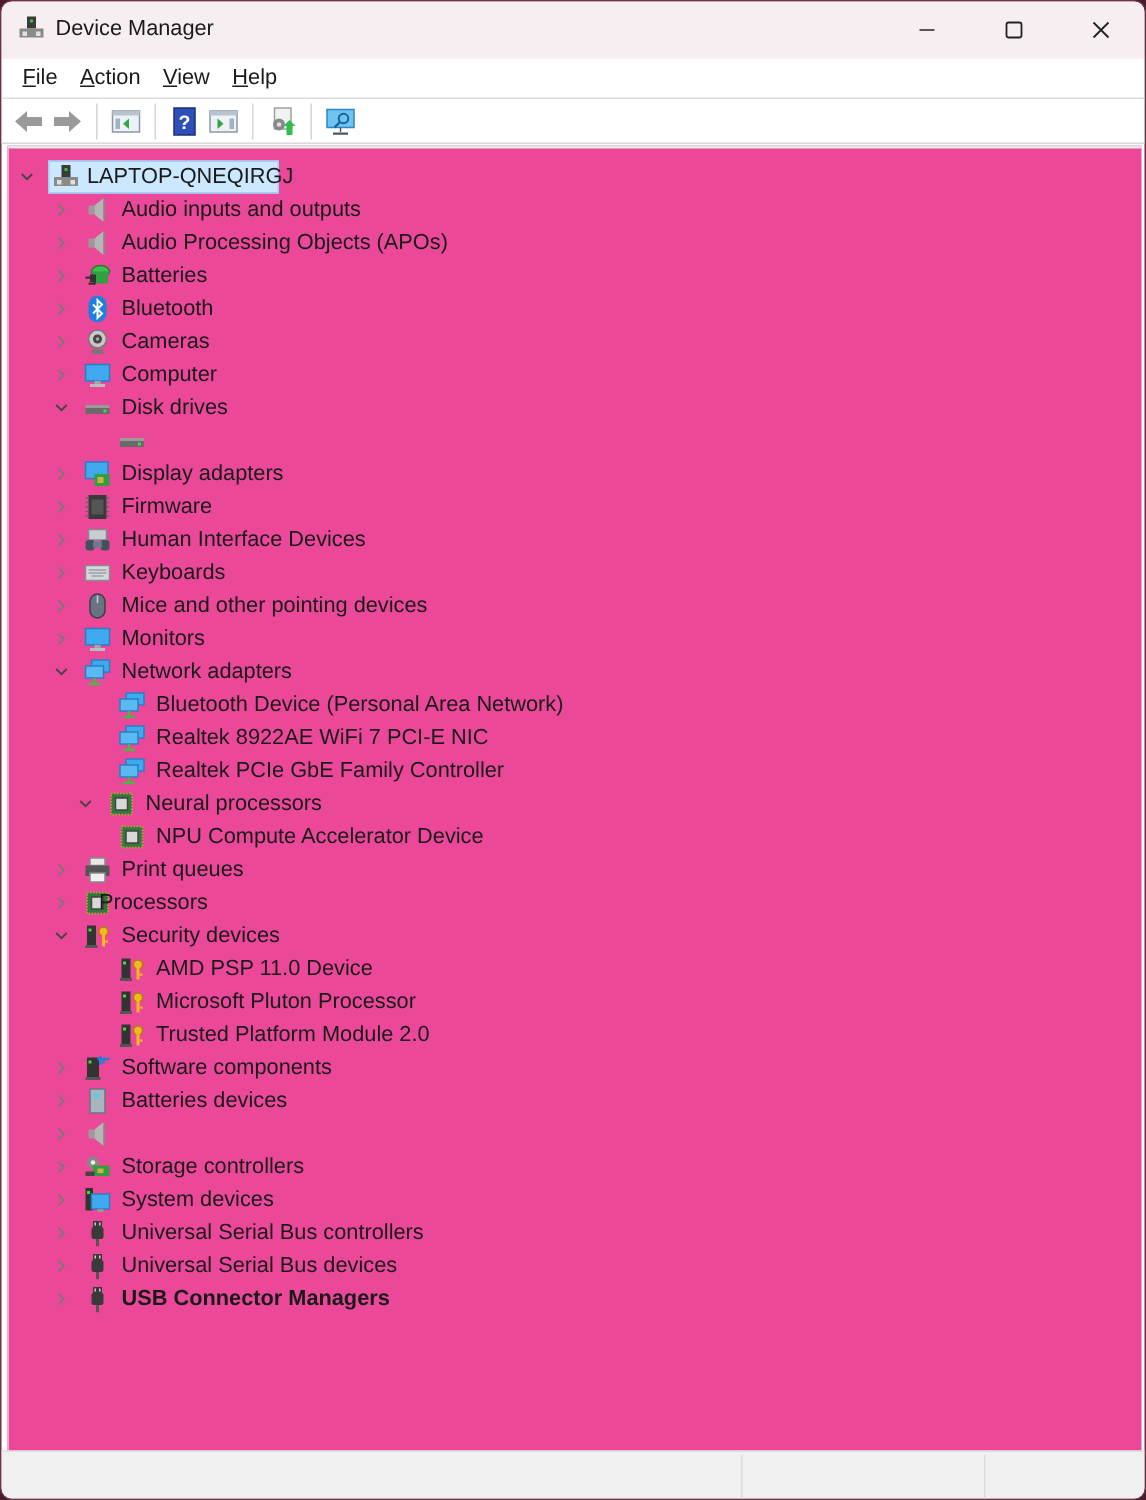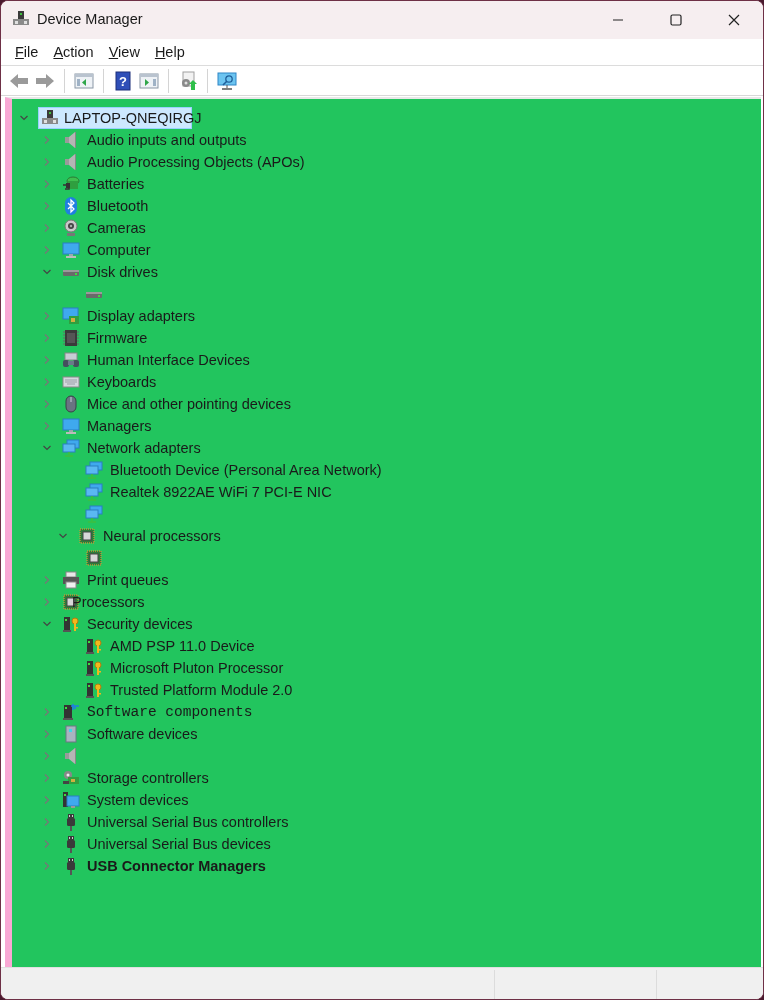--- a/index.html
+++ b/index.html
@@ -24,22 +24,22 @@
   }
   .menu-item { padding: 0 6px; font-size: 14.5px; color: #1a1a1a; margin-right: 3px; }
   .menu-item .u { text-decoration: underline; }
   .toolbar {
     height: 30px; background: #ffffff; display: flex; align-items: center; padding-left: 5px;
     border-bottom: 1px solid #d8d8d8;
   }
   .tb-btn { width: 24px; height: 24px; display: flex; align-items: center; justify-content: center; margin: 0 1px; }
   .tb-sep { width: 1px; height: 24px; background: #d4d4d4; margin: 0 6px; }
   .tree-area {
-    position: absolute; top: 96px; left: 4px; right: 2px; height: 872px; background: #22c55e;
-    border-top: 2px solid #e8e8e8; border-left: 7px solid #f9a8d4;
+    position: absolute; top: 96px; left: 4px; right: 2px; height: 872px; background: #ec4899;
+    border-top: 2px solid #e8e8e8; border-left: 1px solid #f9a8d4;
   }
   .tree { position: absolute; top: 8px; left: 0; }
   .row { position: absolute; height: 22px; display: flex; align-items: center; white-space: nowrap; }
   .chev { position: absolute; width: 14px; height: 22px; display: flex; align-items: center; justify-content: center; }
   .icon { position: absolute; width: 18px; height: 18px; top: 2px; }
   .label { position: absolute; top: 3px; font-size: 14.5px; color: #1a1a1a; }
   .root-sel { position: absolute; left: 26px; top: 0; height: 22px; width: 154px; background: #cce8ff; border: 1px solid #99d1ff; }
   .statusbar {
     position: absolute; left: 0; right: 0; bottom: 0; height: 32px; background: #f0f0f0;
     border-top: 1px solid #e0e0e0;
@@ -325,21 +325,21 @@
           <span class="chev" style="left:28px">
             <svg width="10" height="10" viewBox="0 0 10 10">
               <path d="M3 1.5 L6.5 5 L3 8.5" fill="none" stroke="#777" stroke-width="1.2"></path>
             </svg>
           </span>
           <span class="icon" style="left:50px"><svg viewBox="0 0 18 18" width="18" height="18">
               <rect x="1" y="2" width="16" height="11" fill="#3fa9ee" stroke="#2a7ec2"></rect>
               <rect x="7" y="13" width="4" height="2" fill="#9aa"></rect>
               <rect x="4" y="15" width="10" height="2" fill="#bbb"></rect>
             </svg></span>
-          <span class="label" style="left:75px">Managers</span>
+          <span class="label" style="left:75px">Monitors</span>
         </div>
         <div class="row" style="top: 330px; left: 0px; width: 700px;">
           <span class="chev" style="left:28px">
             <svg width="10" height="10" viewBox="0 0 10 10">
               <path d="M1.5 3 L5 6.5 L8.5 3" fill="none" stroke="#444" stroke-width="1.2"></path>
             </svg>
           </span>
           <span class="icon" style="left:50px"><svg viewBox="0 0 18 18" width="18" height="18">
               <rect x="5" y="1" width="12" height="8" fill="#3fa9ee" stroke="#2a7ec2"></rect>
               <rect x="1" y="5" width="12" height="8" fill="#5ab8f2" stroke="#2a7ec2"></rect>
@@ -362,38 +362,40 @@
               <path d="M7 13 L7 16 M3 17 L11 17" stroke="#3fbf3f" stroke-width="1.6"></path>
             </svg></span>
           <span class="label" style="left:98px">Realtek 8922AE WiFi 7 PCI-E NIC</span>
         </div>
         <div class="row" style="top: 396px; left: 0px; width: 700px;">
           <span class="icon" style="left:73px"><svg viewBox="0 0 18 18" width="18" height="18">
               <rect x="5" y="1" width="12" height="8" fill="#3fa9ee" stroke="#2a7ec2"></rect>
               <rect x="1" y="5" width="12" height="8" fill="#5ab8f2" stroke="#2a7ec2"></rect>
               <path d="M7 13 L7 16 M3 17 L11 17" stroke="#3fbf3f" stroke-width="1.6"></path>
             </svg></span>
+          <span class="label" style="left:98px">Realtek PCIe GbE Family Controller</span>
         </div>
         <div class="row" style="top: 418px; left: 16px; width: 700px;">
           <span class="chev" style="left:28px">
             <svg width="10" height="10" viewBox="0 0 10 10">
               <path d="M1.5 3 L5 6.5 L8.5 3" fill="none" stroke="#444" stroke-width="1.2"></path>
             </svg>
           </span>
           <span class="icon" style="left:50px"><svg viewBox="0 0 18 18" width="18" height="18">
               <rect x="2" y="2" width="14" height="14" fill="#2f7a3a" stroke="#b89a3a" stroke-dasharray="1 1" stroke-width="1.4"></rect>
               <rect x="5" y="5" width="8" height="8" fill="#d8d8d8" stroke="#444"></rect>
             </svg></span>
           <span class="label" style="left:75px">Neural processors</span>
         </div>
         <div class="row" style="top: 440px; left: 0px; width: 700px;">
           <span class="icon" style="left:73px"><svg viewBox="0 0 18 18" width="18" height="18">
               <rect x="2" y="2" width="14" height="14" fill="#2f7a3a" stroke="#b89a3a" stroke-dasharray="1 1" stroke-width="1.4"></rect>
               <rect x="5" y="5" width="8" height="8" fill="#d8d8d8" stroke="#444"></rect>
             </svg></span>
+          <span class="label" style="left:98px">NPU Compute Accelerator Device</span>
         </div>
         <div class="row" style="top: 462px; left: 0px; width: 700px;">
           <span class="chev" style="left:28px">
             <svg width="10" height="10" viewBox="0 0 10 10">
               <path d="M3 1.5 L6.5 5 L3 8.5" fill="none" stroke="#777" stroke-width="1.2"></path>
             </svg>
           </span>
           <span class="icon" style="left:50px"><svg viewBox="0 0 18 18" width="18" height="18">
               <rect x="4" y="1" width="10" height="5" fill="#e8e8e8" stroke="#888"></rect>
               <rect x="1" y="6" width="16" height="7" fill="#555"></rect>
@@ -455,21 +457,21 @@
           <span class="icon" style="left:73px"><svg viewBox="0 0 18 18" width="18" height="18">
               <rect x="2" y="2" width="6" height="14" fill="#333"></rect>
               <rect x="3" y="4" width="2" height="2" fill="#3fdc3f"></rect>
               <rect x="1" y="15" width="8" height="2" fill="#555"></rect>
               <circle cx="13" cy="6" r="3" fill="#f2b81c" stroke="#b07d10"></circle>
               <rect x="12" y="8" width="2" height="8" fill="#f2b81c"></rect>
               <rect x="14" y="12" width="2" height="1.5" fill="#f2b81c"></rect>
             </svg></span>
           <span class="label" style="left:98px">Trusted Platform Module 2.0</span>
         </div>
-        <div class="row" style="top: 594px; left: 0px; width: 700px; font-family: Liberation Mono, monospace;">
+        <div class="row" style="top: 594px; left: 0px; width: 700px;">
           <span class="chev" style="left:28px">
             <svg width="10" height="10" viewBox="0 0 10 10">
               <path d="M3 1.5 L6.5 5 L3 8.5" fill="none" stroke="#777" stroke-width="1.2"></path>
             </svg>
           </span>
           <span class="icon" style="left:50px"><svg viewBox="0 0 18 18" width="18" height="18">
               <rect x="2" y="2" width="8" height="14" fill="#333"></rect>
               <rect x="3" y="4" width="2" height="2" fill="#3fdc3f"></rect>
               <rect x="1" y="15" width="10" height="2" fill="#555"></rect>
               <path d="M11 1 L11 7 M9 3 L17 3 M13 3 L13 6" stroke="#1f7fe0" stroke-width="1.6"></path>
@@ -479,21 +481,21 @@
         <div class="row" style="top: 616px; left: 0px; width: 700px;">
           <span class="chev" style="left:28px">
             <svg width="10" height="10" viewBox="0 0 10 10">
               <path d="M3 1.5 L6.5 5 L3 8.5" fill="none" stroke="#777" stroke-width="1.2"></path>
             </svg>
           </span>
           <span class="icon" style="left:50px"><svg viewBox="0 0 18 18" width="18" height="18">
               <rect x="4" y="1" width="10" height="16" fill="#a8b4c0" stroke="#6a7682"></rect>
               <rect x="7" y="4" width="3" height="3" fill="#3fd8e8"></rect>
             </svg></span>
-          <span class="label" style="left:75px">Software devices</span>
+          <span class="label" style="left:75px">Batteries devices</span>
         </div>
         <div class="row" style="top: 638px; left: 0px; width: 700px;">
           <span class="chev" style="left:28px">
             <svg width="10" height="10" viewBox="0 0 10 10">
               <path d="M3 1.5 L6.5 5 L3 8.5" fill="none" stroke="#777" stroke-width="1.2"></path>
             </svg>
           </span>
           <span class="icon" style="left:50px"><svg viewBox="0 0 18 18" width="18" height="18">
               <rect x="3" y="6" width="4" height="6" fill="#9a9a9a"></rect>
               <path d="M7 6 L13 1 L13 17 L7 12 Z" fill="#b5b5b5"></path>

